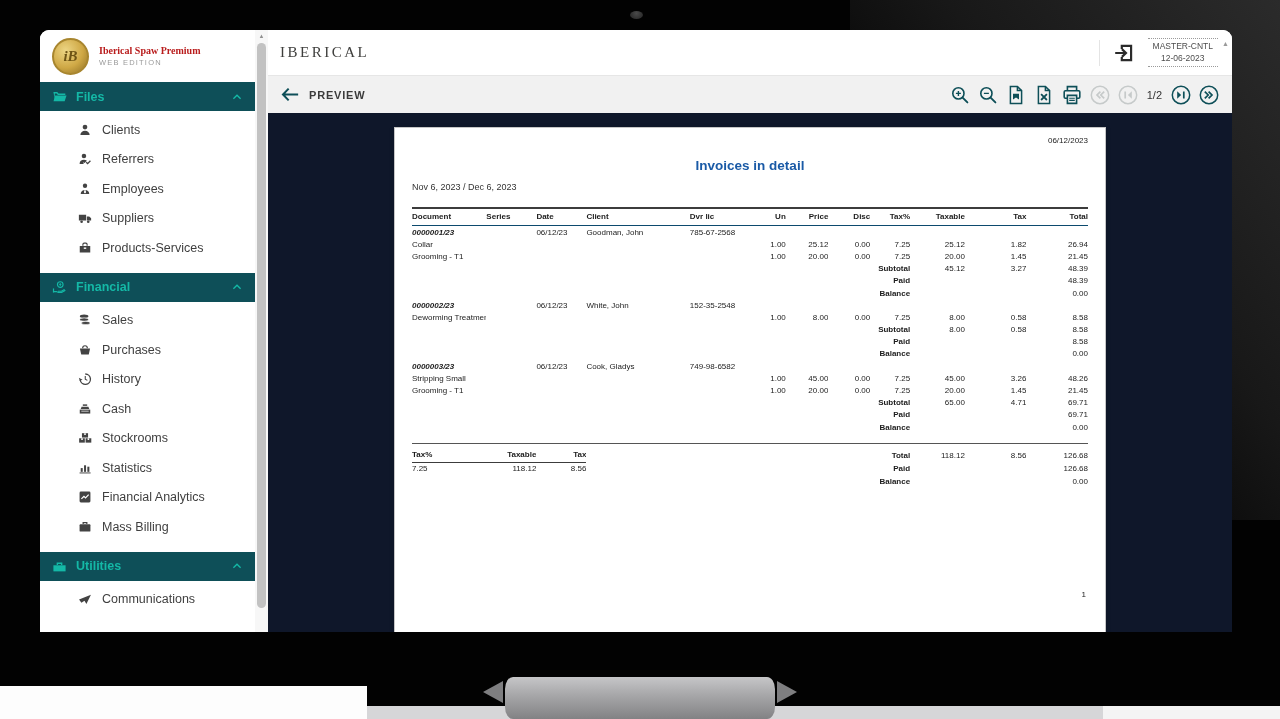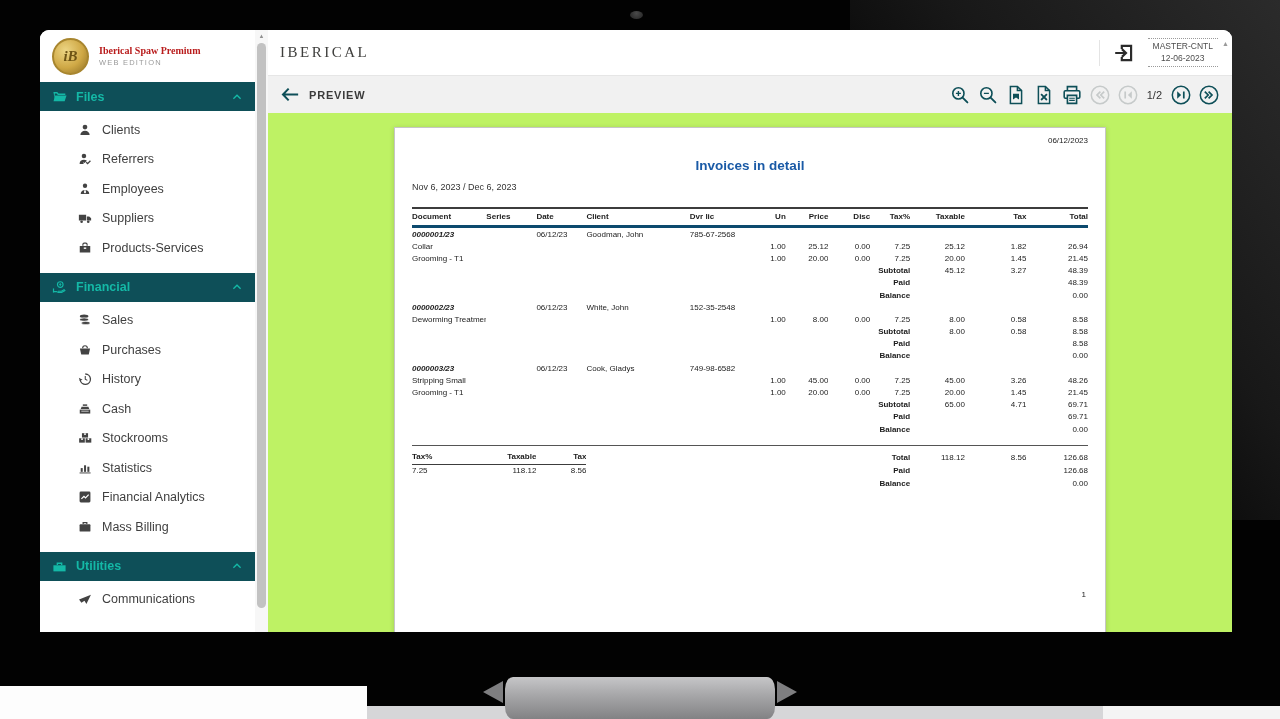--- a/index.html
+++ b/index.html
@@ -56,30 +56,30 @@
     padding:2px 5px; text-align:center; font-size:8.5px; color:#4d4d4d; line-height:1.35; }
 
   .preview-bar { height:37px; flex:none; background:#f1f1f1; display:flex; align-items:center; padding:0 12px; }
   .back-btn { width:19px; height:19px; color:#0e4f58; cursor:pointer; background:none; border:none; padding:0; }
   .preview-label { margin-left:10px; font-size:11px; font-weight:bold; letter-spacing:.8px; color:#3b3b3b; }
   .tb-actions { margin-left:auto; display:flex; align-items:center; gap:6px; }
   .tb-btn { width:22px; height:22px; border:none; background:none; padding:1px; color:#0e4f58; cursor:pointer; }
   .tb-btn.disabled { color:#c6caca; cursor:default; }
   .page-ind { font-size:11px; color:#333; padding:0 2px; }
 
-  .content { flex:1; background:#bef264; overflow:hidden; }
+  .content { flex:1; background:#0f172a; overflow:hidden; }
   .sheet { width:712px; margin:14px auto 0; background:#fff; border:1px solid #c6c6c6;
     box-shadow:0 1px 5px rgba(0,0,0,.16); height:690px; position:relative; padding:0 17px; }
   .print-date { position:absolute; top:8px; right:17px; font-size:8px; color:#222; }
   .r-title { text-align:center; margin-top:30px; font-size:13.5px; font-weight:bold; color:#1a5aa6; }
   .r-sub { margin-top:9px; font-size:9px; color:#333; }
   .page-num { position:absolute; top:462px; right:19px; font-size:8px; color:#222; }
 
   table.report { width:100%; border-collapse:collapse; margin-top:15px; font-size:8px; color:#1c1c1c; table-layout:fixed; }
-  table.report th { border-top:2px solid #3c3c3c; border-bottom:3px solid #0c4a6e; padding:3px 0 4px; font-size:8px; }
+  table.report th { border-top:2px solid #3c3c3c; border-bottom:1px solid #0c4a6e; padding:3px 0 4px; font-size:8px; }
   table.report td { padding:1.6px 0; overflow:hidden; white-space:nowrap; }
   .al { text-align:left; } .ar { text-align:right; }
   .b { font-weight:bold; }
   .docnum { font-weight:bold; font-style:italic; }
   .doc-row td { padding-top:11px; }
   .sub-row td { padding-top:5px; }
   .sp td { height:10px; }
   .rule-row td { border-top:1.6px solid #555; height:5px; }
   .sum-h td { padding-top:3px; }
   .u { border-bottom:1px solid #3c3c3c; padding-bottom:3px !important; }

